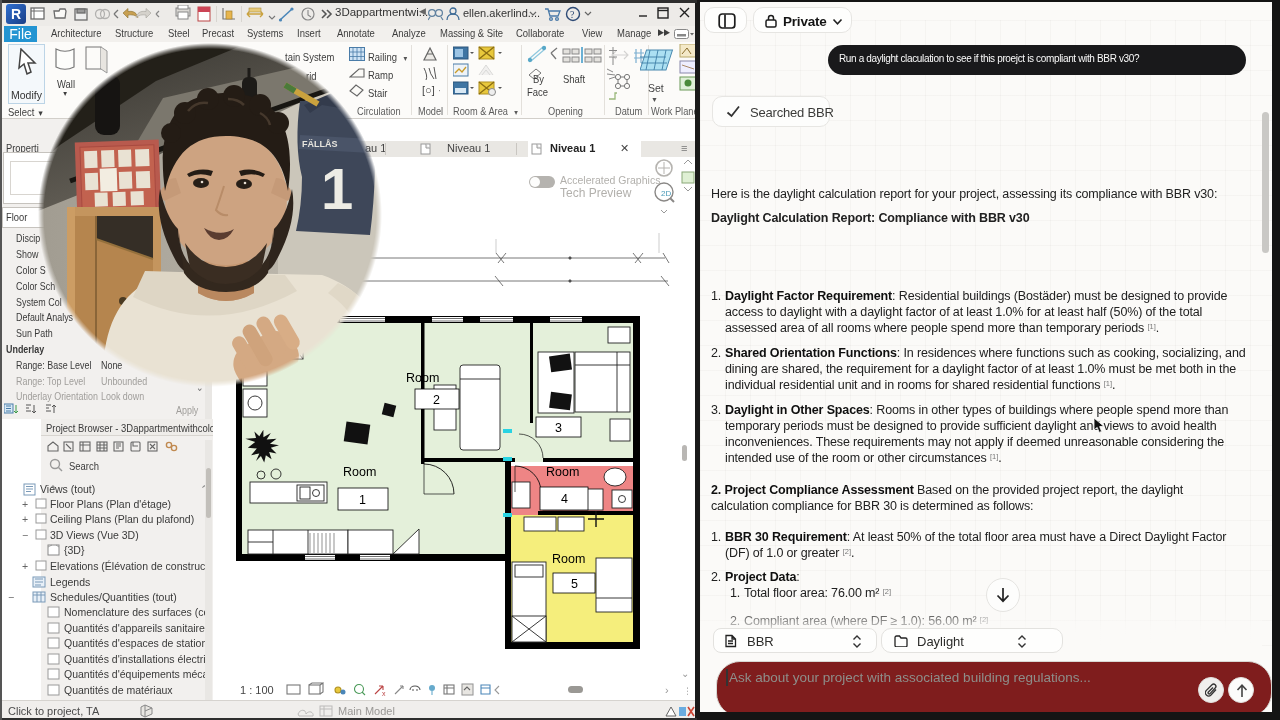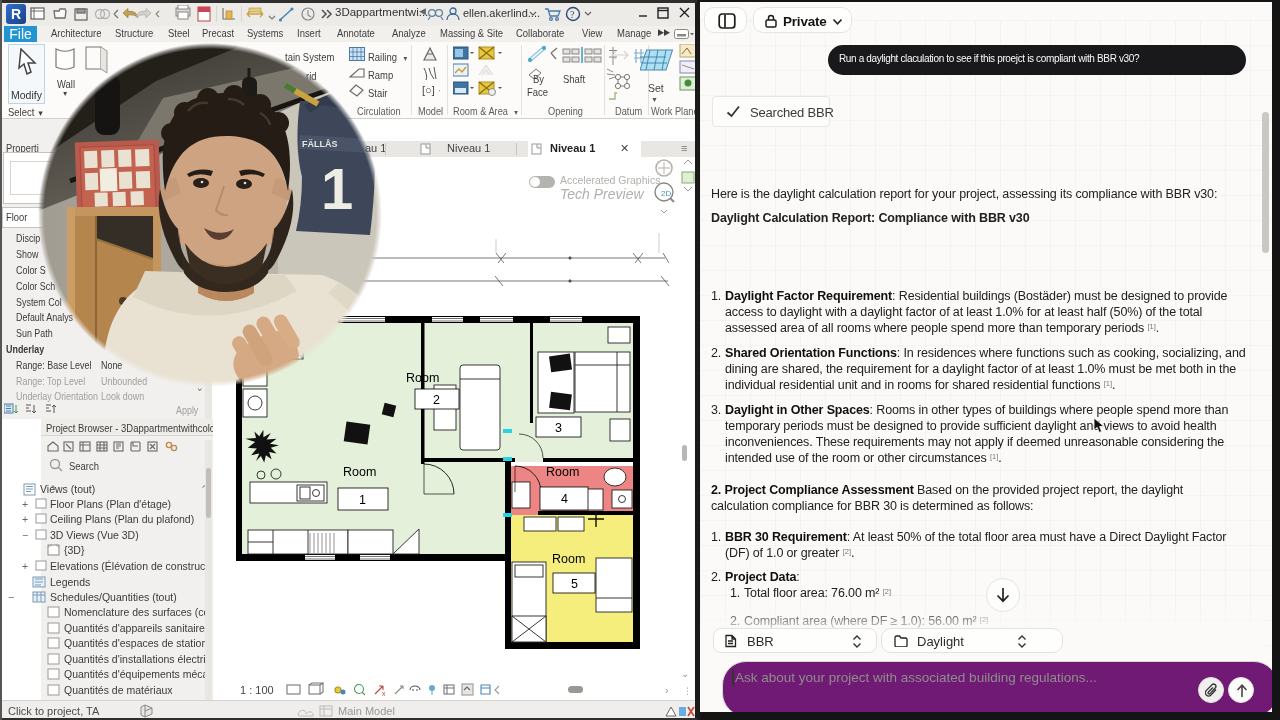--- a/index.html
+++ b/index.html
@@ -26,29 +26,29 @@
 #vcbar { position:absolute; left:213px; top:680px; width:484px; height:20px; background:#fff; font-size:11px; color:#444; }
 #statusbar { position:absolute; left:0; top:700px; width:697px; height:20px; background:#f0eeec; border-top:1px solid #d6d3cf; font-size:11px; color:#4a4a4a; }
 #vdivider { position:absolute; left:695px; top:0; width:5px; height:720px; background:#1a1a1a; }
 #chat { position:absolute; left:700px; top:0; width:580px; height:720px; background:#fbfaf8; overflow:hidden; }
 #chatgrid { position:absolute; left:0; top:20px; width:572px; height:640px;
   background-image:linear-gradient(to right, rgba(120,115,100,0.042) 1px, transparent 1px), linear-gradient(to bottom, rgba(120,115,100,0.042) 1px, transparent 1px);
   background-size:25px 25px; }
 .cbtn { position:absolute; background:#fefefd; border:1px solid #e6e5e2; border-radius:10px; }
 #bubble { position:absolute; left:128px; top:45px; width:418px; height:30px; background:#19191b; border-radius:16px; }
 #bubble span { position:absolute; left:11px; top:8px; color:#fafafa; font-size:10px; letter-spacing:-0.35px; white-space:nowrap; }
-.chip { position:absolute; white-space:nowrap; background:#fdfdfc; border:1px solid #e7e6e3; border-radius:4px; font-size:13px; color:#3b3b39; letter-spacing:-0.2px; }
+.chip { position:absolute; white-space:nowrap; background:#fdfdfc; border:1px solid #e7e6e3; border-radius:10px; font-size:13px; color:#3b3b39; letter-spacing:-0.2px; }
 .chk { position:absolute; left:13px; top:7px; width:15px; height:15px; }
 .rpt { position:absolute; font-size:12.5px; line-height:16.3px; color:#212121; letter-spacing:-0.14px; white-space:nowrap; }
 .rpt b { color:#0f0f0f; }
 .mk { position:absolute; }
 sup.fn { font-size:7.5px; color:#777; letter-spacing:0; line-height:0; vertical-align:3.5px; }
 .sel { position:absolute; top:628px; height:25px; background:#fefefd; border:1px solid #e3e2df; border-radius:8px; font-size:13px; color:#2c2c2a; }
 .updn { position:absolute; top:4px; font-size:11px; color:#555; }
-#inputbox { position:absolute; left:22px; top:661px; width:556px; height:56px; background:#701a75; border:1.5px solid #d8d7d3; border-radius:24px; }
+#inputbox { position:absolute; left:16px; top:661px; width:556px; height:56px; background:#7f1d1d; border:1.5px solid #d8d7d3; border-radius:24px; }
 .circbtn { position:absolute; top:677px; width:26px; height:26px; border-radius:50%; border:1px solid #e2e1de; }
 .blk { position:absolute; background:#141414; }
 #webcam { position:absolute; left:38px; top:43px; width:344px; height:344px;
   -webkit-mask-image:radial-gradient(circle closest-side, #000 96.5%, rgba(0,0,0,0.55) 98.3%, transparent 100%);
   mask-image:radial-gradient(circle closest-side, #000 96.5%, rgba(0,0,0,0.55) 98.3%, transparent 100%); }
 </style>
 </head>
 <body>
 <div id="stage">
 <div id="titlebar">
@@ -549,21 +549,21 @@
         <text x="348" y="346">4</text>
     <text x="339" y="406">Room</text>
     <rect x="340" y="416" width="42" height="20" fill="#fff" stroke="#000" stroke-width="0.8"></rect>
         <text x="358" y="431">5</text>
   </g>
 </svg>
 <div class="a" style="left:529px;top:176px;width:26px;height:12px;background:#b5b3af;border-radius:6px;">
       <div class="a" style="left:1px;top:1px;width:10px;height:10px;background:#fdfdfc;border-radius:50%;"></div>
     </div>
 <span class="a" style="left:560px;top:174px;font-size:10.5px;color:#b2b0ac;">Accelerated Graphics</span>
-<span class="a" style="left:560px;top:186px;font-size:14px;color:#b2b0ac;font-style:italic;">Tech Preview</span>
+<span class="a" style="left:560px;top:186px;font-size:12px;color:#b2b0ac;">Tech Preview</span>
 <svg class="a" style="left:653px;top:158px;" width="42" height="70" viewBox="0 0 42 70">
   <circle cx="11" cy="10" r="8" fill="none" stroke="#b5b3af" stroke-width="1.6"></circle>
       <path d="M5 10 h12 M11 4 v12" stroke="#b5b3af"></path>
   <g stroke="#8a8886" fill="#f4f2ef">
         <circle cx="11" cy="34" r="9" stroke-width="1.4" fill="#fff"></circle>
         <path d="M17 40 l4 4" stroke-width="2"></path>
         <text x="8" y="38" font-size="8" fill="#4a9ab8" stroke="none" font-family="Liberation Sans">2D</text>
       </g>
   <path d="M8 52 l3 3 3-3" fill="none" stroke="#999"></path>
   <g transform="translate(28,0)">

